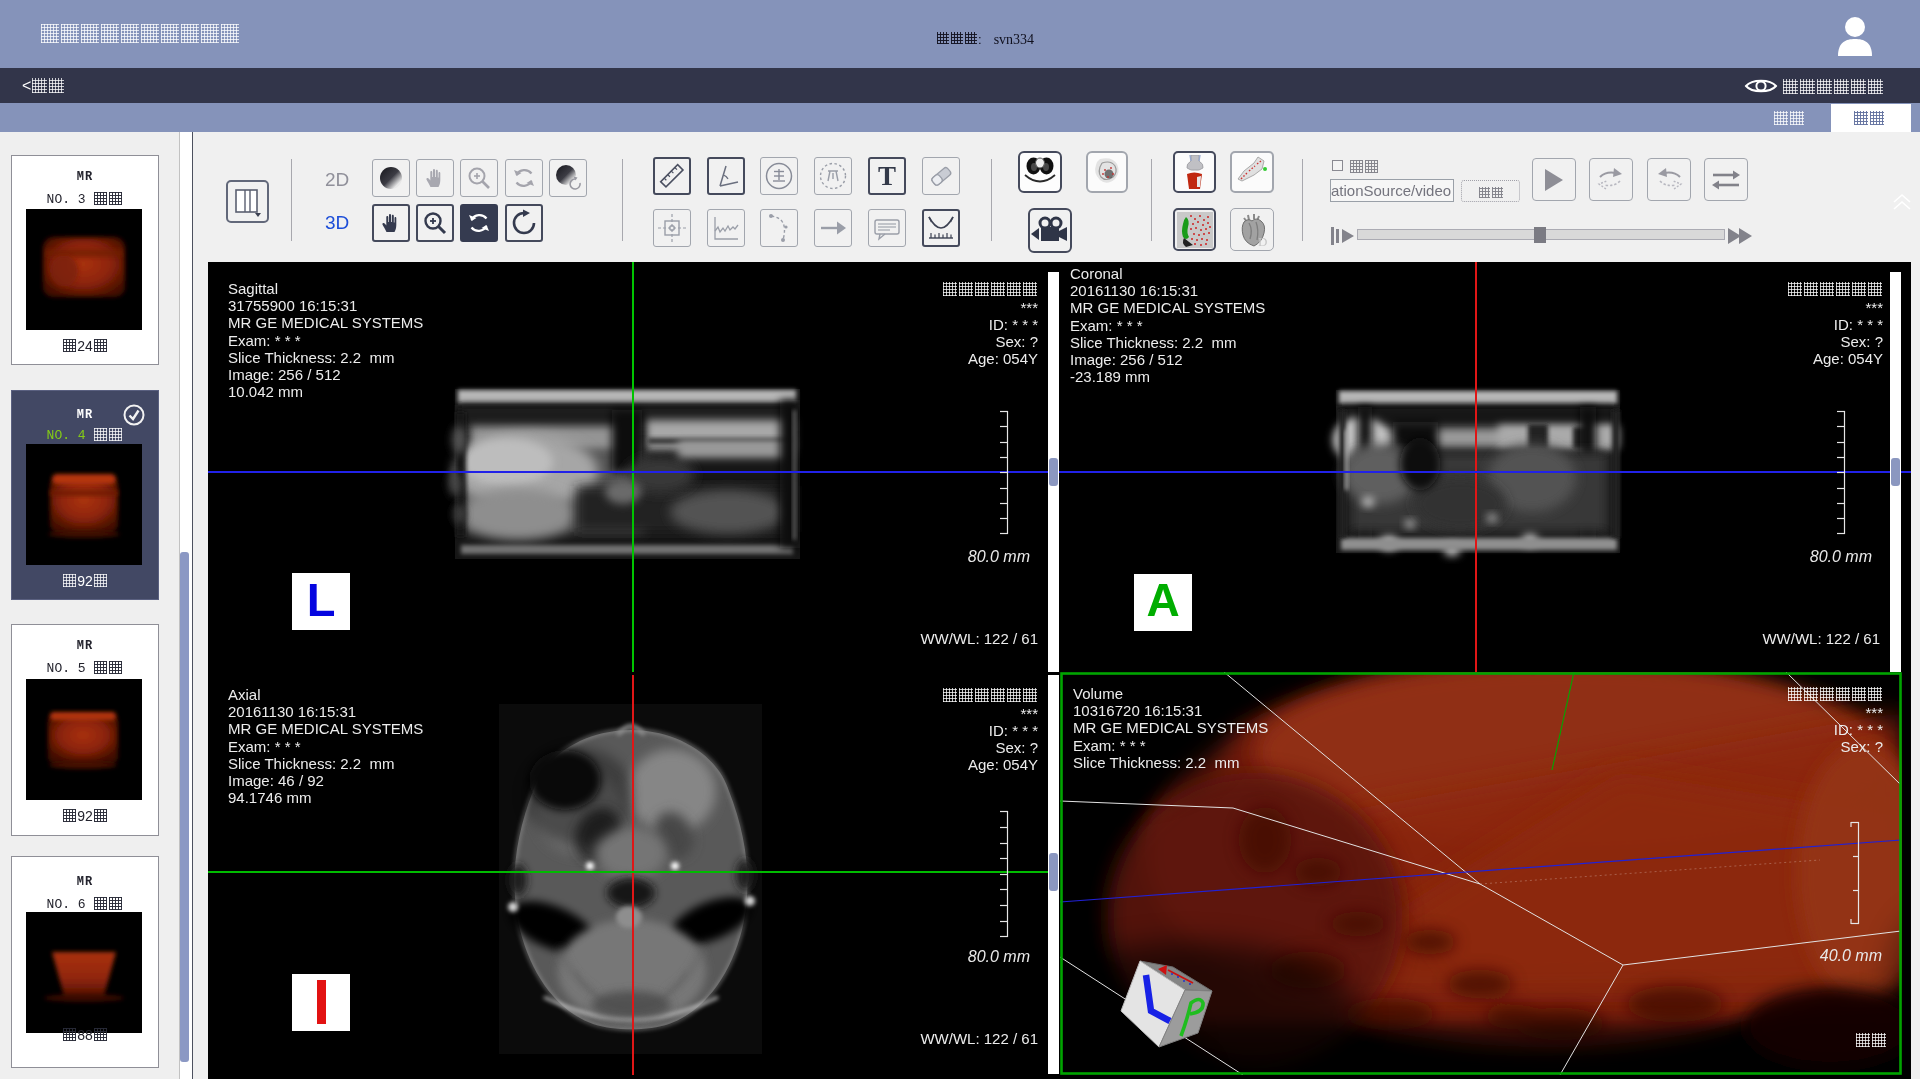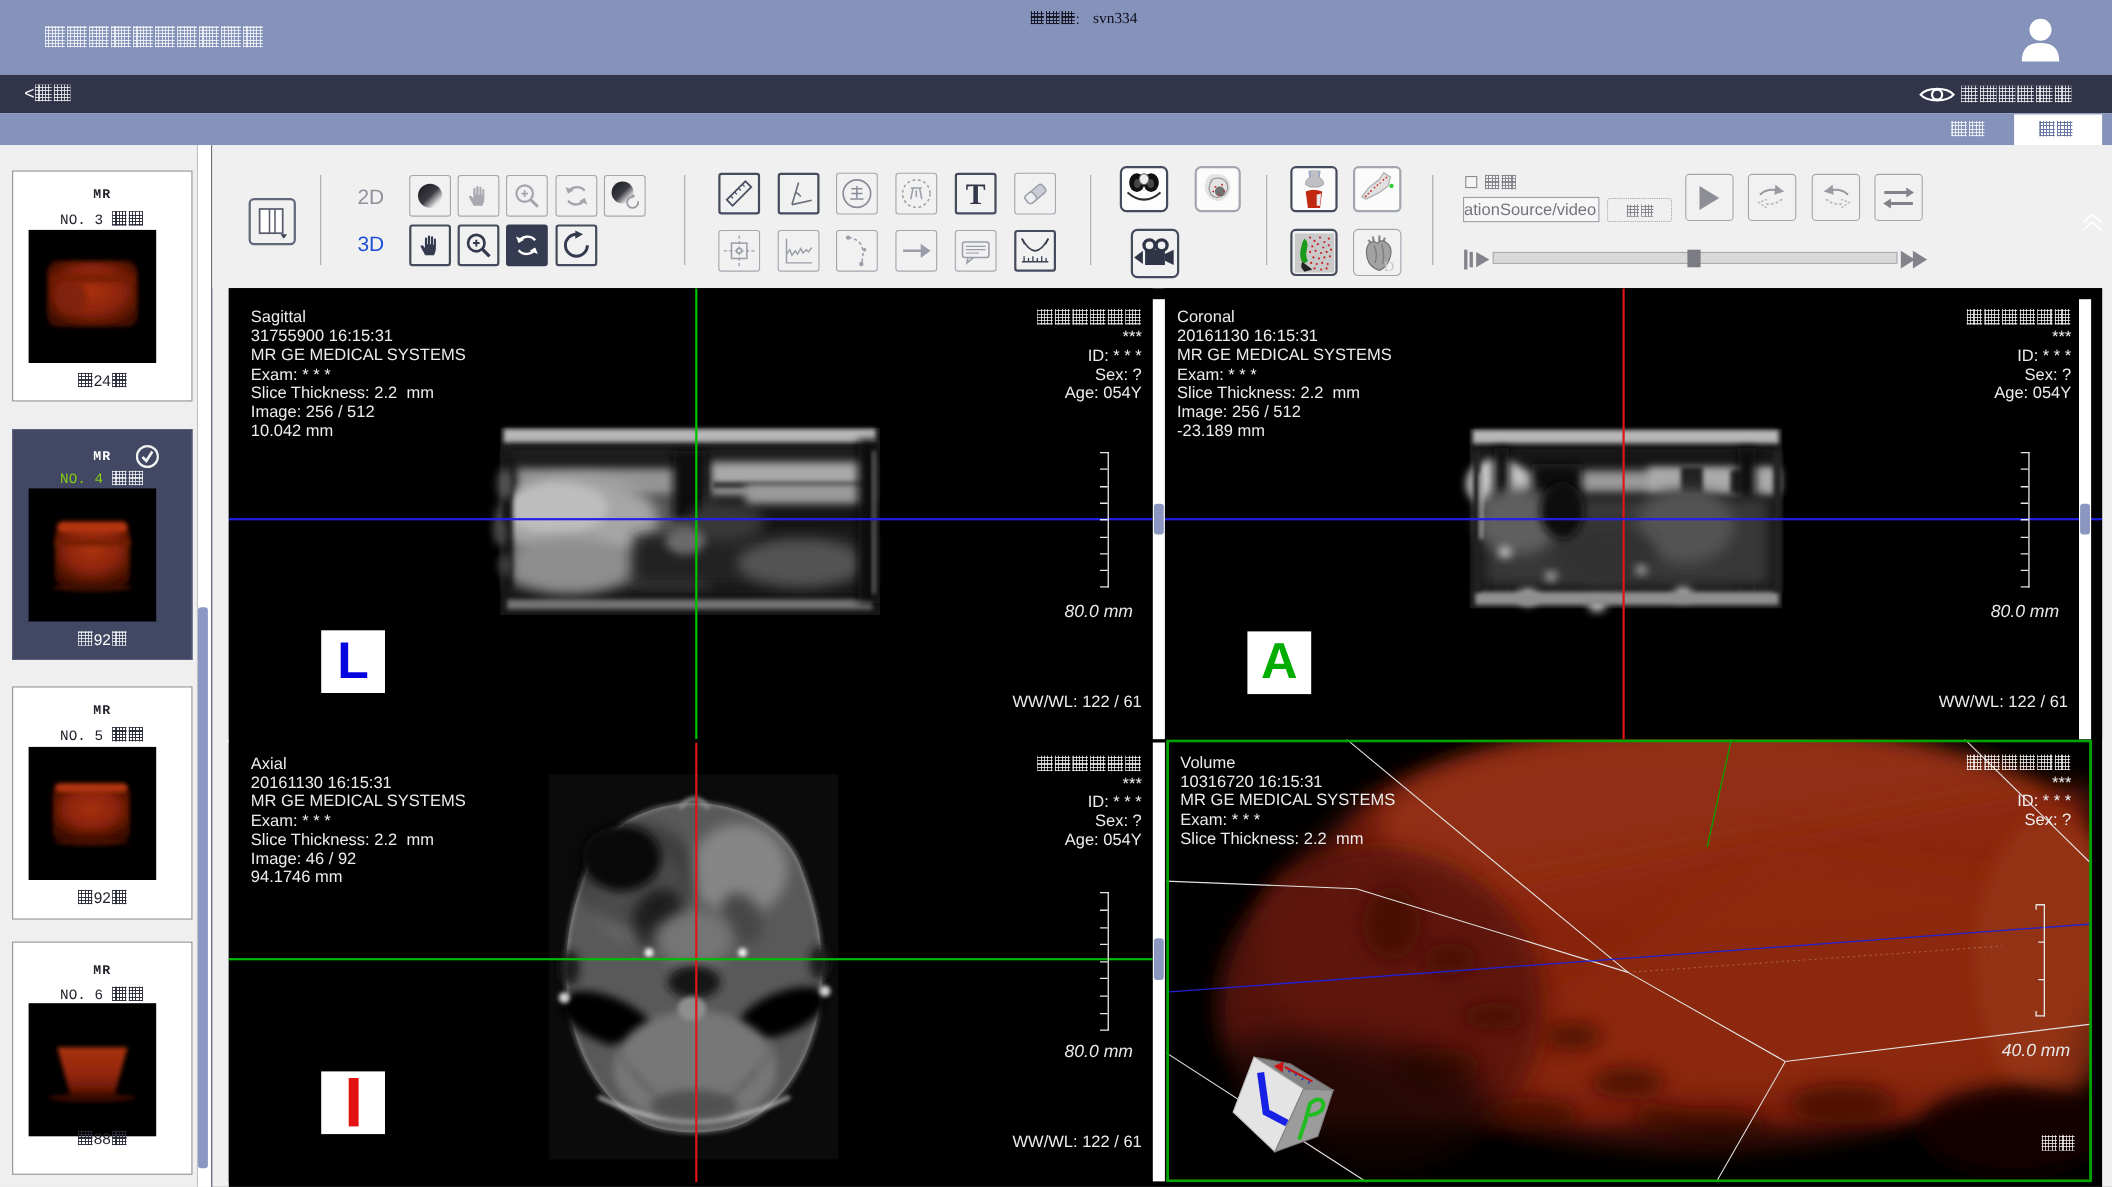--- a/index.html
+++ b/index.html
@@ -17,21 +17,21 @@
 .zg{background:repeating-linear-gradient(0deg,rgba(130,130,138,.95) 0 1px,transparent 1px 3px),repeating-linear-gradient(90deg,rgba(130,130,138,.95) 0 1px,transparent 1px 3px)}
 .zs{background:repeating-linear-gradient(0deg,rgba(100,115,160,.95) 0 1px,transparent 1px 3px),repeating-linear-gradient(90deg,rgba(100,115,160,.95) 0 1px,transparent 1px 3px)}
 .zk{background:repeating-linear-gradient(0deg,rgba(20,20,35,.95) 0 1px,transparent 1px 3px),repeating-linear-gradient(90deg,rgba(20,20,35,.95) 0 1px,transparent 1px 3px)}
 .z19{width:18px;height:19px}
 .z16{width:15px;height:15px}
 .z15{width:14px;height:14px}
 .z14{width:13px;height:13px}
 .z13{width:12px;height:12px}
 .z12{width:11px;height:11px}
 
-.card{position:absolute;left:11px;width:164px;height:210px;background:#fff;border:1px solid #8f8f97;text-align:center}
+.card{position:absolute;left:11px;width:148px;height:210px;background:#fff;border:1px solid #8f8f97;text-align:center}
 .cardsel{background:#424864;border-color:#5a6080}
 .thumb{position:absolute;left:14px;top:53px;width:116px;height:121px;background:#000}
 .cap{position:absolute;width:100%;font-size:14px;color:#23232d}
 
 .tb{position:absolute;background:#f1f1f1;border:1px solid #a2a6ae;border-radius:3px;display:flex;align-items:center;justify-content:center}
 .tbd{border:2px solid #454a5c}
 .tbsel{background:#353b50;border:2px solid #353b50}
 .vsep{position:absolute;width:1px;background:#a8a8ae}
 
 .vp{position:absolute;background:#000;overflow:hidden}
@@ -42,21 +42,21 @@
 .sthumb{position:absolute;left:0.5px;width:9px;background:#8b97c0;border-radius:3px}
 .obox{position:absolute;width:58px;height:57px;background:#fff;text-align:center}
 </style></head>
 <body>
 <div id="page">
 
   <div id="hdr">
     <div class="abs" style="left:40px;top:24px">
       <span class="z zw z19"></span><span class="z zw z19"></span><span class="z zw z19"></span><span class="z zw z19"></span><span class="z zw z19"></span><span class="z zw z19"></span><span class="z zw z19"></span><span class="z zw z19"></span><span class="z zw z19"></span><span class="z zw z19"></span>
     </div>
-    <div class="abs" style="left:936px;top:9px">
+    <div class="abs" style="left:936px;top:30px">
       <span class="z zk z13"></span><span class="z zk z13"></span><span class="z zk z13"></span><span style="font-size:13px;color:#10101e;vertical-align:middle">:</span><span style="display:inline-block;width:12px"></span><span style="font-family:'Liberation Serif',serif;font-size:14px;color:#10101e;vertical-align:middle">svn334</span>
     </div>
     <svg class="abs" style="left:1836px;top:12px" width="40" height="46" viewBox="0 0 40 46">
       <circle cx="19" cy="15" r="10" fill="#fff"></circle>
       <path d="M2 44 C2 30 10 27 19 27 C28 27 36 30 36 44 Z" fill="#fff"></path>
     </svg>
   </div>
 
   <div id="nav">
     <div class="abs" style="left:22px;top:9px;color:#fff;font-size:16px">&lt;<span class="z zw z16"></span><span class="z zw z16"></span></div>
@@ -586,21 +586,21 @@
           <line x1="779" y1="180.5" x2="786" y2="180.5"></line>
         <line x1="779" y1="195.5" x2="786" y2="195.5"></line>
           <line x1="779" y1="210.5" x2="786" y2="210.5"></line>
         <line x1="779" y1="226.5" x2="786" y2="226.5"></line>
           <line x1="779" y1="241.5" x2="786" y2="241.5"></line>
         <line x1="779" y1="256.5" x2="786" y2="256.5"></line>
       </g>
     </svg>
     <div class="obox" style="left:76px;top:312px;color:#00ad00;font-size:46px;font-weight:bold;line-height:53px">A</div>
   </div>
-  <div class="vtxt" style="left:1070px;top:280px">Coronal
+  <div class="vtxt" style="left:1070px;top:265px">Coronal
 20161130 16:15:31
 MR GE MEDICAL SYSTEMS
 Exam: * * *
 Slice Thickness: 2.2  mm
 Image: 256 / 512
 -23.189 mm</div>
   <div class="vtxt vtxtr" style="left:1683px;top:280px;width:200px"><span class="z zw z15"></span><span class="z zw z15"></span><span class="z zw z15"></span><span class="z zw z15"></span><span class="z zw z15"></span><span class="z zw z15"></span>
 ***
 ID: * * *
 Sex: ?

